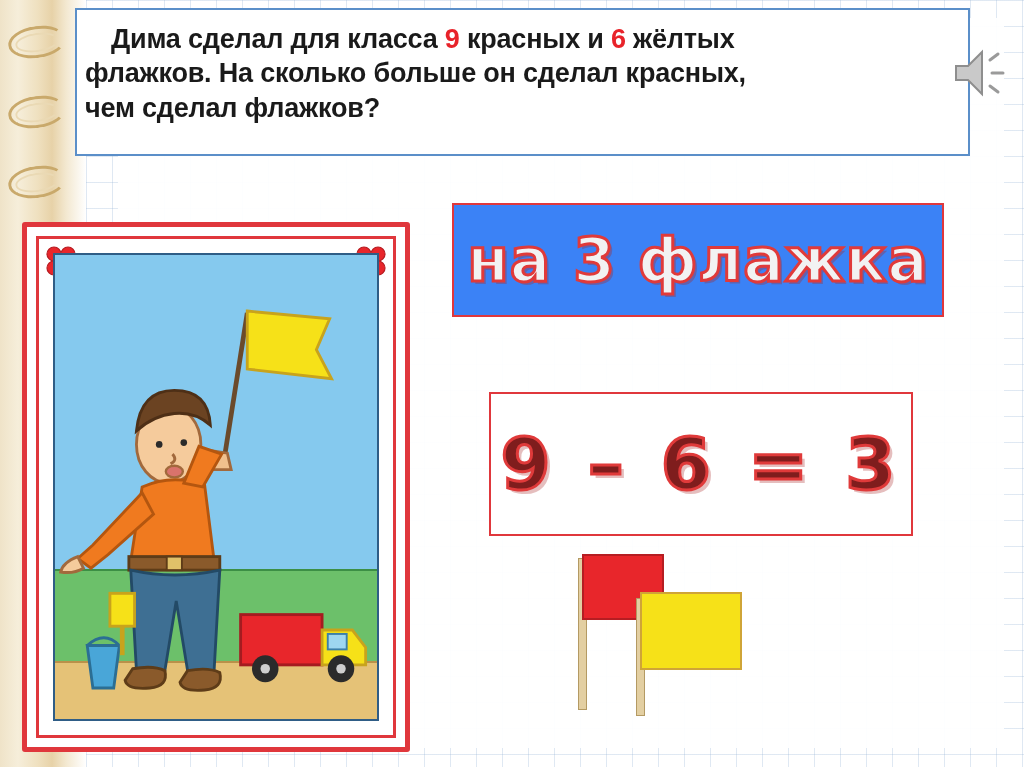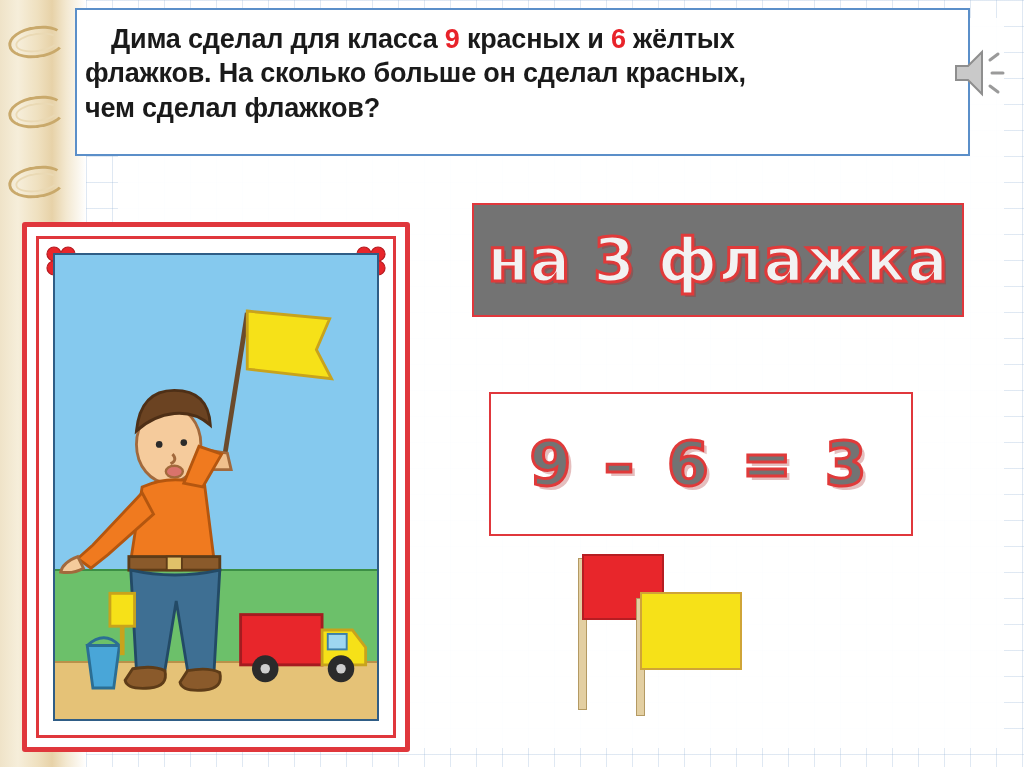--- a/index.html
+++ b/index.html
@@ -132,26 +132,25 @@
     position: absolute;
     width: 40px; height: 40px;
   }
 
   
   .answer-box {
     position: absolute;
     left: 452px; top: 203px;
     width: 492px; height: 114px;
     border: 2px solid #e0373c;
-    background: #737373;
+    background: #3b82f6;
     box-sizing: border-box;
     display: flex;
     align-items: center;
     justify-content: center;
-    margin-left: 20px;
   }
   .answer-text {
     font-family: "DejaVu Sans", sans-serif;
     font-size: 60px;
     font-weight: bold;
     color: #f2f2f2;
     -webkit-text-stroke: 3px #e03a3a;
     text-shadow: 3px 3px 0 rgba(170,40,40,0.35);
     letter-spacing: 1px;
   }
@@ -163,23 +162,23 @@
     width: 424px; height: 144px;
     border: 2px solid #e0373c;
     background: #ffffff;
     box-sizing: border-box;
     display: flex;
     align-items: center;
     justify-content: center;
   }
   .equation-text {
     font-family: "DejaVu Sans", sans-serif;
-    font-size: 60px;
+    font-size: 72px;
     font-weight: bold;
-    color: #737373;
+    color: #7f1d1d;
     -webkit-text-stroke: 3px #e03a3a;
     text-shadow: 4px 4px 0 rgba(170,40,40,0.30);
     letter-spacing: 6px;
   }
 
   
   .flags {
     position: absolute;
     left: 560px; top: 540px;
     width: 230px; height: 180px;

